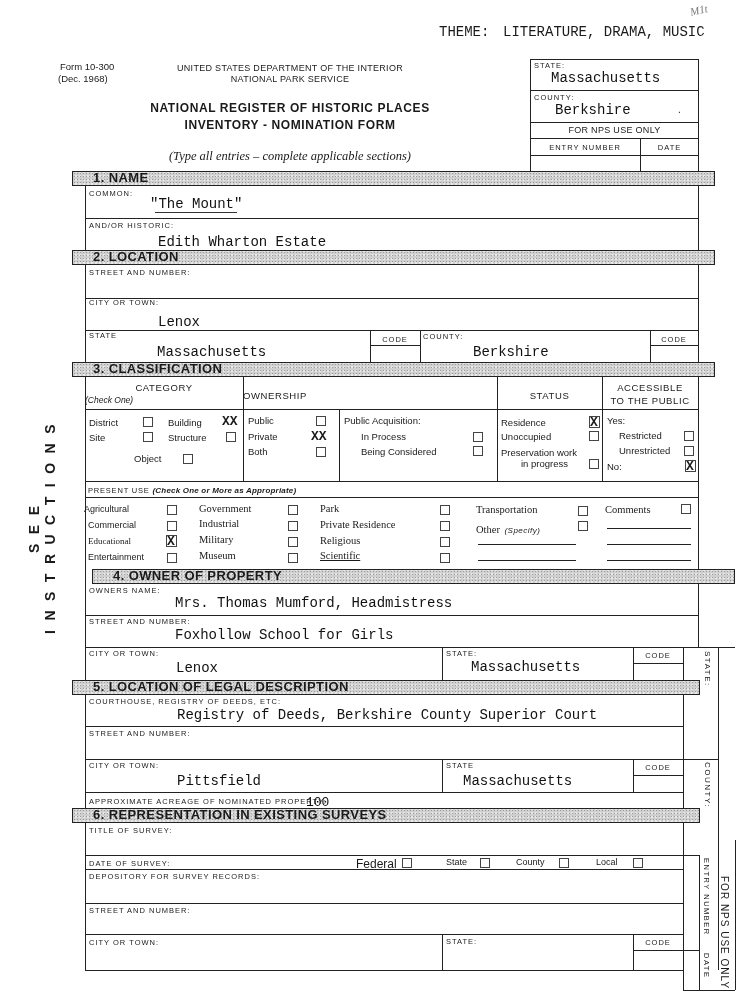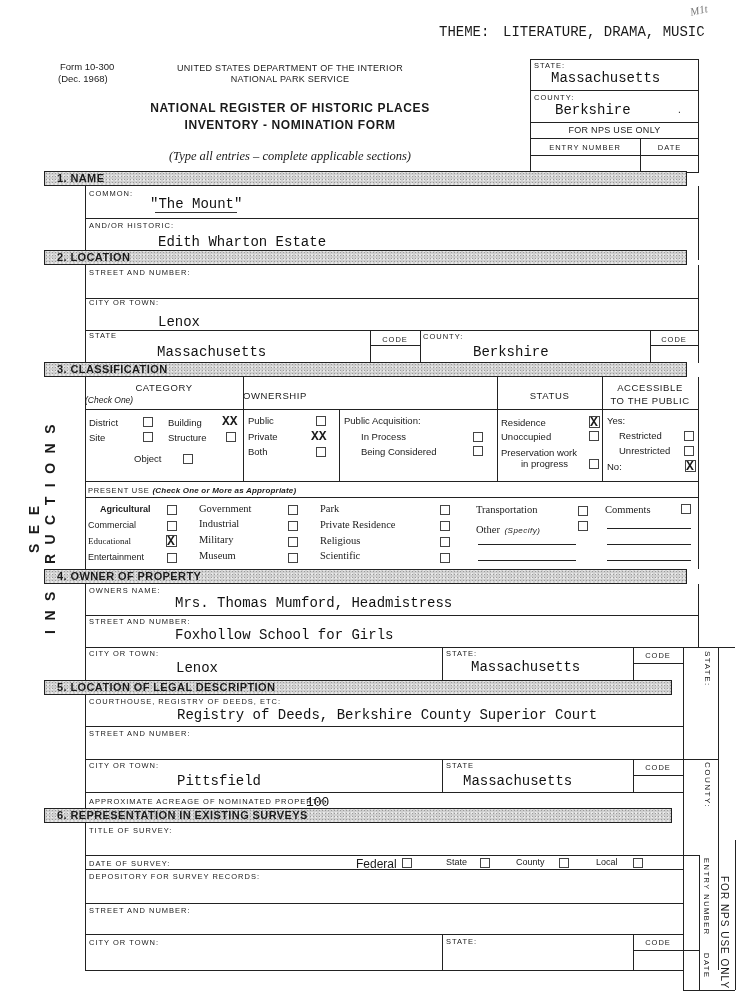--- a/index.html
+++ b/index.html
@@ -2,25 +2,25 @@
 <html><head>
 <meta charset="utf-8">
 <style>
   html, body { margin:0; padding:0; }
   body { width:740px; height:1000px; background:#ffffff; position:relative; overflow:hidden;
          font-family:"Liberation Sans", sans-serif; color:#1a1a1a; }
   .abs { position:absolute; }
   .mono { font-family:"Liberation Mono", "DejaVu Sans Mono", monospace; }
   .serif { font-family:"Liberation Serif", "DejaVu Serif", serif; }
   .typed { font-family:"Liberation Mono", monospace; font-size:14px; color:#111; }
-  .bar { position:absolute; left:44px; height:15px; border:1.5px solid #222; box-sizing:border-box;
+  .bar { position:absolute; left:72px; height:15px; border:1.5px solid #222; box-sizing:border-box;
          background-color:#cfcfcf;
          background-image: radial-gradient(#9a9a9a 0.8px, transparent 0.9px), radial-gradient(#e8e8e8 0.8px, transparent 0.9px);
          background-size:3px 3px, 4px 4px; background-position:0 0, 1px 2px;
-         font-size:11px; font-weight:bold; letter-spacing:0.4px; padding-left:12px; line-height:12px; }
+         font-size:13px; font-weight:bold; letter-spacing:0.4px; padding-left:20px; line-height:12px; }
   .box { position:absolute; border:1px solid #222; box-sizing:border-box; }
   .hl { position:absolute; border-top:1px solid #222; height:0; }
   .vl { position:absolute; border-left:1px solid #222; width:0; }
   .lbl { position:absolute; font-size:7.5px; letter-spacing:1px; text-transform:uppercase; }
   .cb { position:absolute; width:10px; height:10px; border:1px solid #444; box-sizing:border-box; background:#fff; }
   .cbx { position:absolute; font-family:"Liberation Mono", monospace; font-weight:bold; font-size:13px; line-height:11px; }
   .opt { position:absolute; font-size:9.5px; }
   .optserif { position:absolute; font-size:10.5px; font-family:"Liberation Serif", serif; }
   .vtext { position:absolute; writing-mode:vertical-rl; font-size:8px; letter-spacing:1.5px; }
   .uline { position:absolute; border-top:1px solid #222; height:0; }
@@ -143,21 +143,21 @@
 <div class="opt" style="left:619px;top:445px;">Unrestricted</div>
 <div class="cb" style="left:684px;top:446px;"></div>
 <div class="opt" style="left:607px;top:461px;">No:</div>
 <div class="cbx" style="left:685px;top:460px;border:1px solid #444;width:9px;height:10px;">X</div>
 
 <div class="abs" style="left:88px;top:486px;font-size:7.5px;letter-spacing:0.8px;">
   <span>PRESENT USE</span>
   <span style="font-style:italic;font-weight:bold;letter-spacing:0.2px;font-size:8px;">(Check One or More as Appropriate)</span>
 </div>
 
-<div class="opt" style="left:100px;top:504px;font-size:9px;font-weight:bold;">Agricultural</div>
+<div class="opt" style="left:84px;top:504px;font-size:9px;">Agricultural</div>
 <div class="cb" style="left:167px;top:505px;"></div>
 <div class="opt" style="left:88px;top:520px;font-size:9px;">Commercial</div>
 <div class="cb" style="left:167px;top:521px;"></div>
 <div class="opt" style="left:88px;top:536px;font-size:9px;font-family:Liberation Serif, serif;">Educational</div>
 <div class="cbx" style="left:166px;top:535px;border:1px solid #444;width:9px;height:10px;">X</div>
 <div class="opt" style="left:88px;top:552px;font-size:9px;">Entertainment</div>
 <div class="cb" style="left:167px;top:553px;"></div>
 
 <div class="optserif" style="left:199px;top:503px;">Government</div>
 <div class="cb" style="left:288px;top:505px;"></div>
@@ -167,40 +167,40 @@
 <div class="cb" style="left:288px;top:537px;"></div>
 <div class="optserif" style="left:199px;top:550px;">Museum</div>
 <div class="cb" style="left:288px;top:553px;"></div>
 
 <div class="optserif" style="left:320px;top:503px;">Park</div>
 <div class="cb" style="left:440px;top:505px;"></div>
 <div class="optserif" style="left:320px;top:519px;">Private Residence</div>
 <div class="cb" style="left:440px;top:521px;"></div>
 <div class="optserif" style="left:320px;top:535px;">Religious</div>
 <div class="cb" style="left:440px;top:537px;"></div>
-<div class="optserif" style="left:320px;top:550px;">Scientific</div>
+<div class="optserif" style="left:320px;top:550px;text-decoration:underline;">Scientific</div>
 <div class="cb" style="left:440px;top:553px;"></div>
 
 <div class="optserif" style="left:476px;top:504px;">Transportation</div>
 <div class="cb" style="left:578px;top:506px;"></div>
 <div class="abs" style="left:476px;top:519px;">
   <span class="serif" style="font-size:10.5px;">Other</span>
   <span style="font-size:8px;font-style:italic;letter-spacing:0.5px;">(Specify)</span>
 </div>
 <div class="cb" style="left:578px;top:521px;"></div>
 <div class="uline" style="left:478px;top:544px;width:98px;"></div>
 <div class="uline" style="left:478px;top:560px;width:98px;"></div>
 
 <div class="optserif" style="left:605px;top:504px;">Comments</div>
 <div class="cb" style="left:681px;top:504px;"></div>
 <div class="uline" style="left:607px;top:528px;width:84px;"></div>
 <div class="uline" style="left:607px;top:544px;width:84px;"></div>
 <div class="uline" style="left:607px;top:560px;width:84px;"></div>
 
-<div class="bar" style="top:569px;width:643px;">4. OWNER OF PROPERTY</div>
+<div class="bar" style="top:569px;width:643px;margin-left:20px;">4. OWNER OF PROPERTY</div>
 <div class="vl" style="left:698px;top:584px;height:64px;"></div>
 <div class="lbl" style="left:89px;top:586px;">OWNERS NAME:</div>
 <div class="abs typed" style="left:175px;top:595px;">Mrs. Thomas Mumford, Headmistress</div>
 <div class="hl" style="left:85px;top:615px;width:614px;"></div>
 <div class="lbl" style="left:89px;top:617px;">STREET AND NUMBER:</div>
 <div class="abs typed" style="left:175px;top:627px;">Foxhollow School for Girls</div>
 <div class="hl" style="left:85px;top:647px;width:650px;"></div>
 <div class="lbl" style="left:89px;top:649px;">CITY OR TOWN:</div>
 <div class="abs typed" style="left:176px;top:660px;">Lenox</div>
 <div class="vl" style="left:442px;top:647px;height:33px;"></div>

